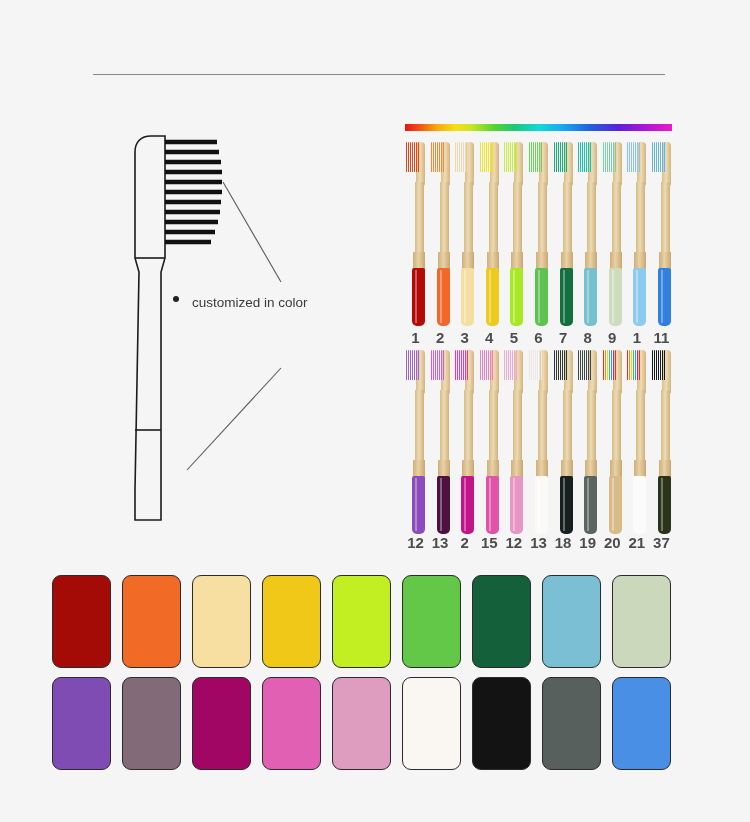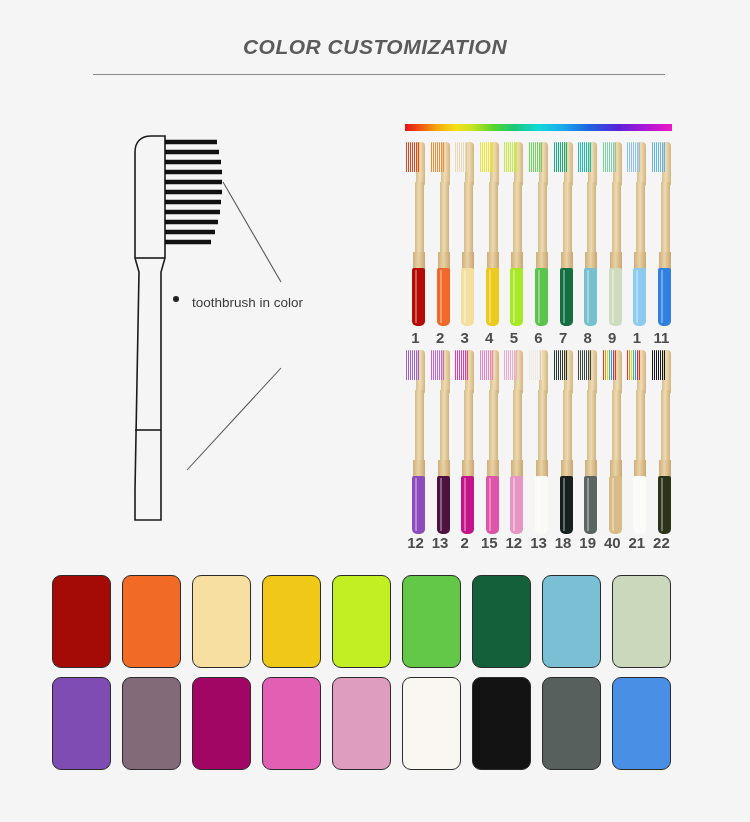--- a/index.html
+++ b/index.html
@@ -194,21 +194,20 @@
     border-radius: 9px;
     border: 1px solid #2b2b2b;
     box-sizing: border-box;
   }
 </style>
 </head>
 <body>
 
 <div class="page">
 
-  <div class="title">COLOR CUSTOMIZATION</div>
   <div class="divider"></div>
 
   <svg class="lineart" viewBox="0 0 190 420" xmlns="http://www.w3.org/2000/svg">
     <g fill="none" stroke="#1b1b1b" stroke-width="1.6">
       <path d="M40 22 C40 12, 46 6, 56 6 L70 6 L70 128 L66 142 L66 360 L66 390 L40 390 L40 360 L44 142 L40 128 Z"></path>
       <line x1="40" y1="128" x2="70" y2="128"></line>
       <line x1="40" y1="300" x2="66" y2="300"></line>
     </g>
     <g stroke="#111111" stroke-width="4.4">
       <line x1="70" y1="12" x2="122" y2="12"></line>
@@ -224,21 +223,21 @@
       <line x1="70" y1="112" x2="116" y2="112"></line>
     </g>
     <g stroke="#5a5a5a" stroke-width="1.1" fill="none">
       <line x1="128" y1="52" x2="186" y2="152"></line>
       <line x1="186" y1="238" x2="92" y2="340"></line>
     </g>
   </svg>
 
   <div class="annot">
     <span class="bullet"></span>
-    <div class="annot-line ind">toothbrush in color</div>
+    <div class="annot-line ind">customized in color</div>
   </div>
 
   <div class="rainbow"></div>
 
   <div class="brush-row row1" id="brush-row-1">
       <div class="brush">
         <div class="head"></div>
         <div class="neck"></div>
         <div class="grip"></div>
         <div class="tip" style="background: rgb(181, 11, 6);">
@@ -630,23 +629,23 @@
     </div>
   <div class="num-row n2" id="num-row-2">
       <span>12</span>
       <span>13</span>
       <span>2</span>
       <span>15</span>
       <span>12</span>
       <span>13</span>
       <span>18</span>
       <span>19</span>
-      <span>40</span>
+      <span>20</span>
       <span>21</span>
-      <span>22</span>
+      <span>37</span>
     </div>
 
   <div class="swatch-grid">
     <div class="swatch-row" id="swatch-row-1">
         <div class="swatch" style="background: rgb(165, 11, 6);"></div>
         <div class="swatch" style="background: rgb(242, 107, 38);"></div>
         <div class="swatch" style="background: rgb(247, 223, 162);"></div>
         <div class="swatch" style="background: rgb(239, 200, 24);"></div>
         <div class="swatch" style="background: rgb(193, 239, 34);"></div>
         <div class="swatch" style="background: rgb(99, 199, 71);"></div>

